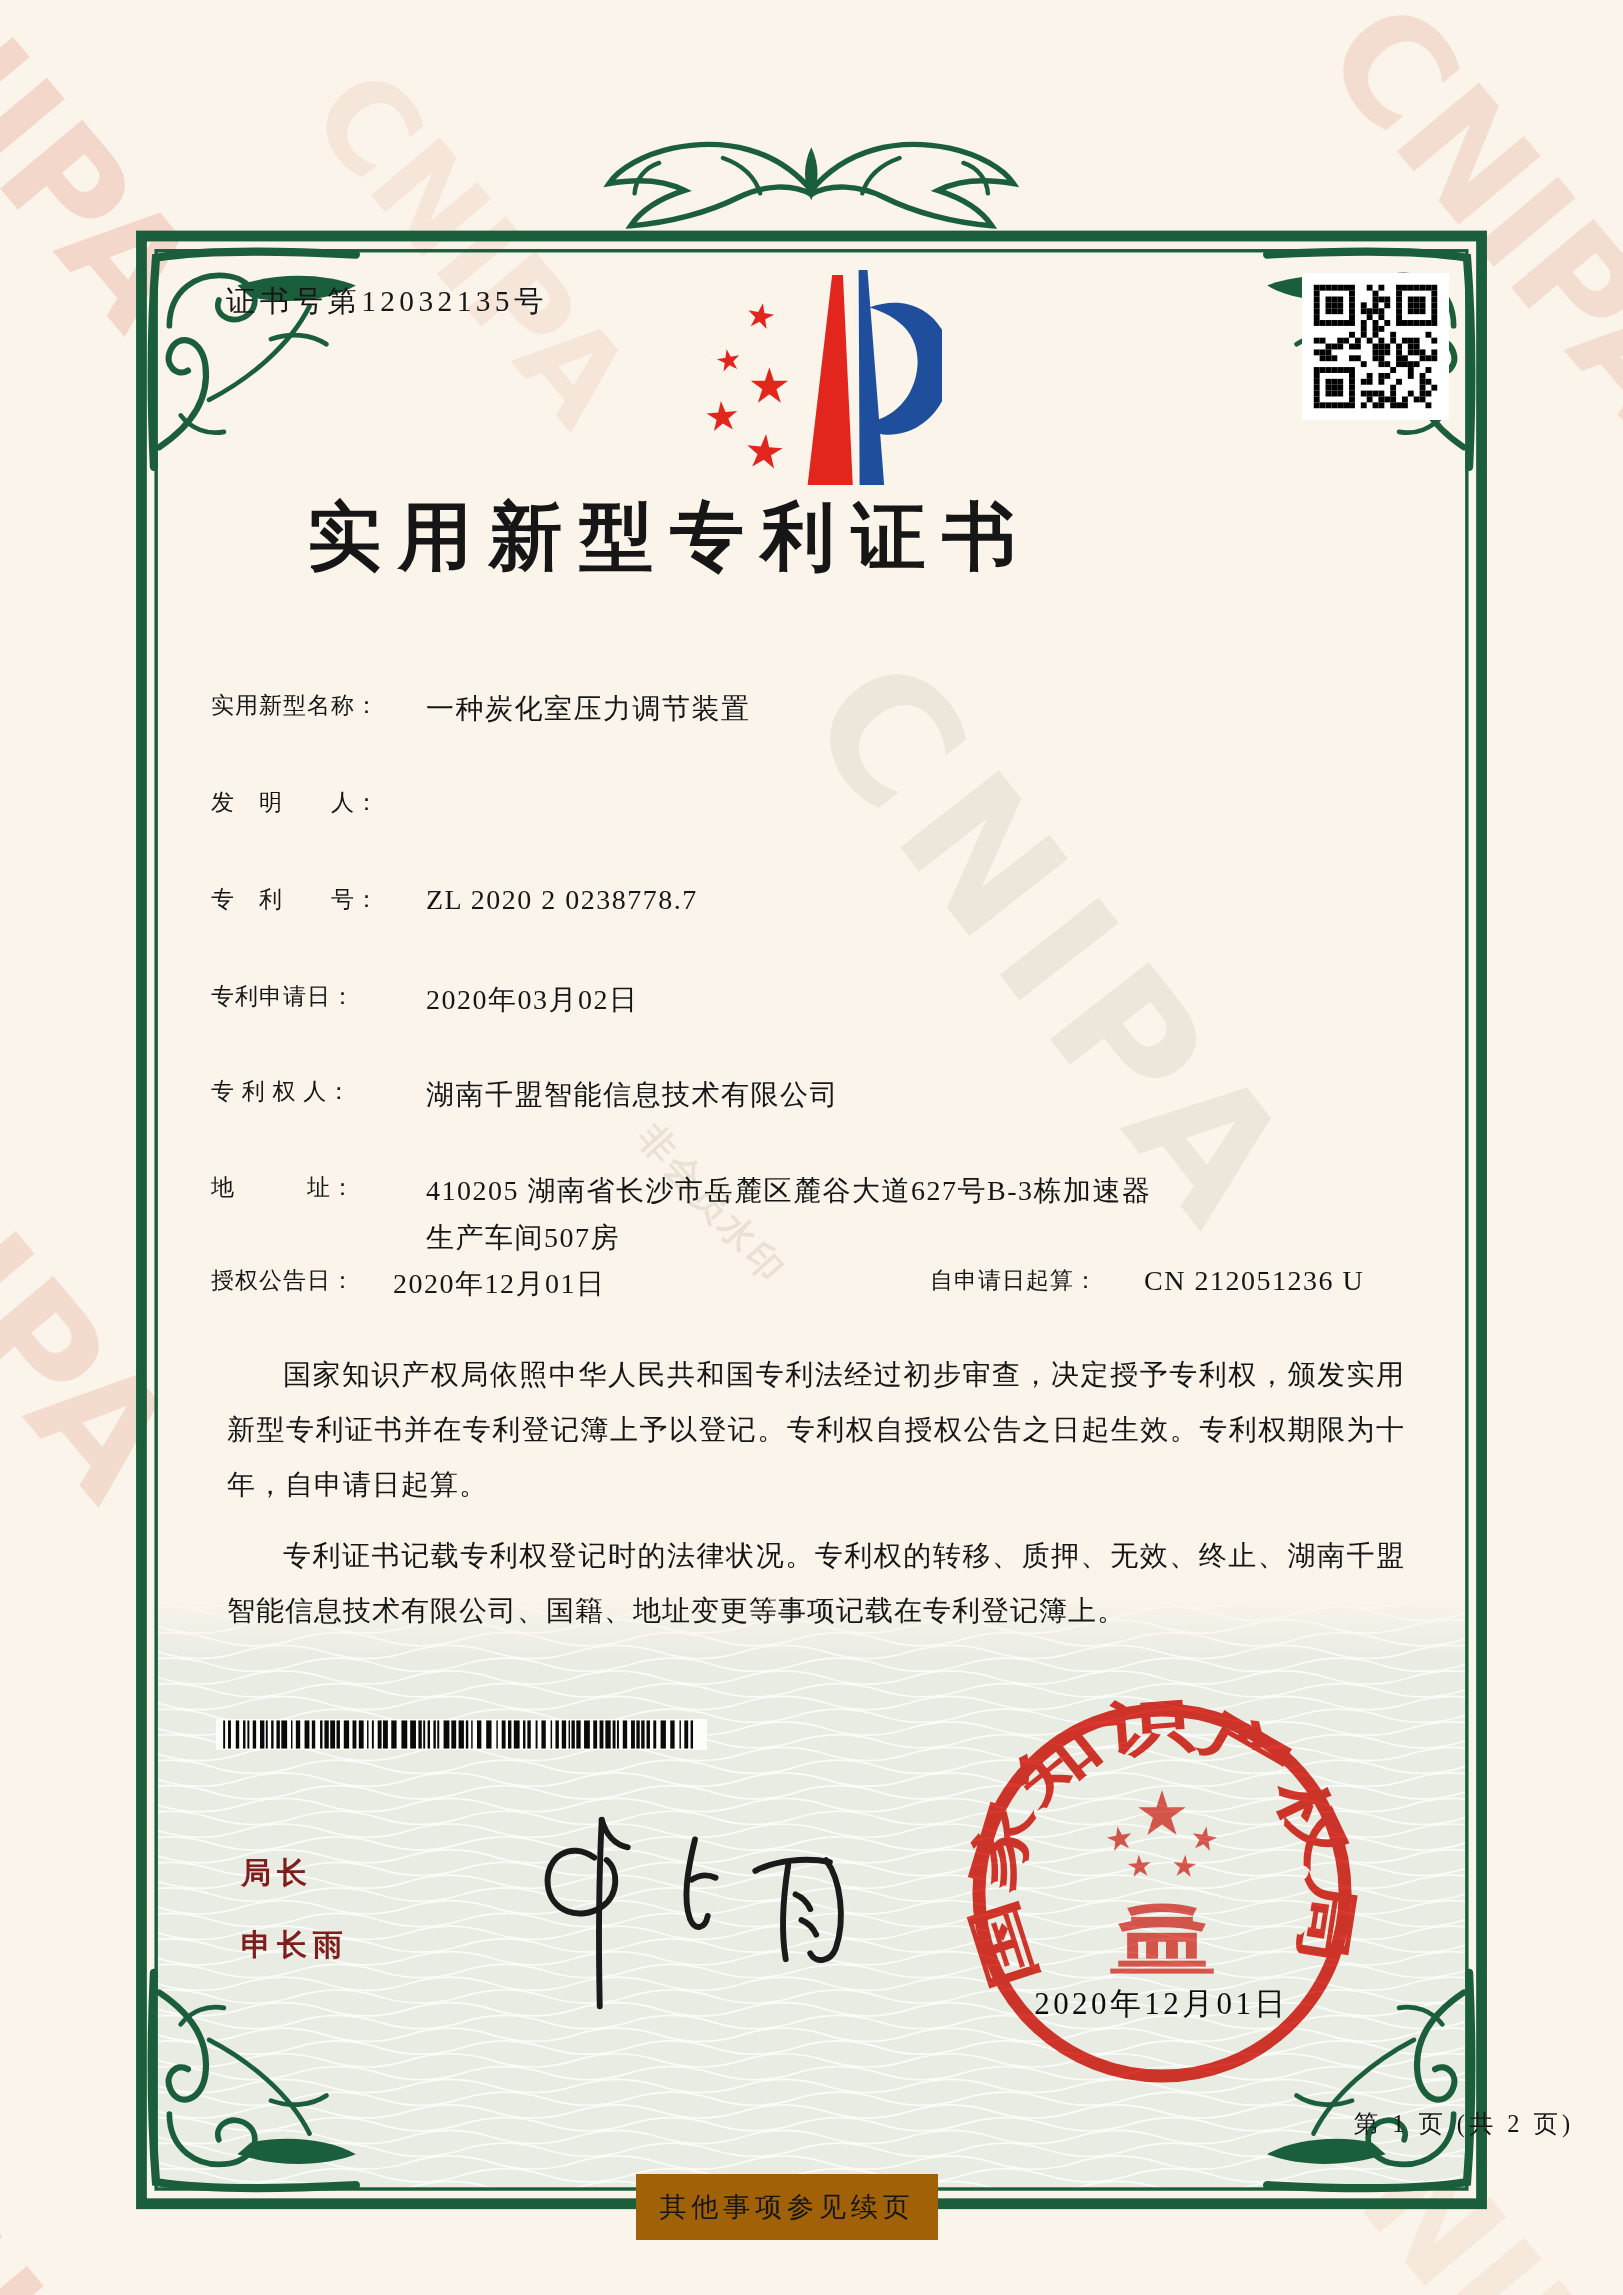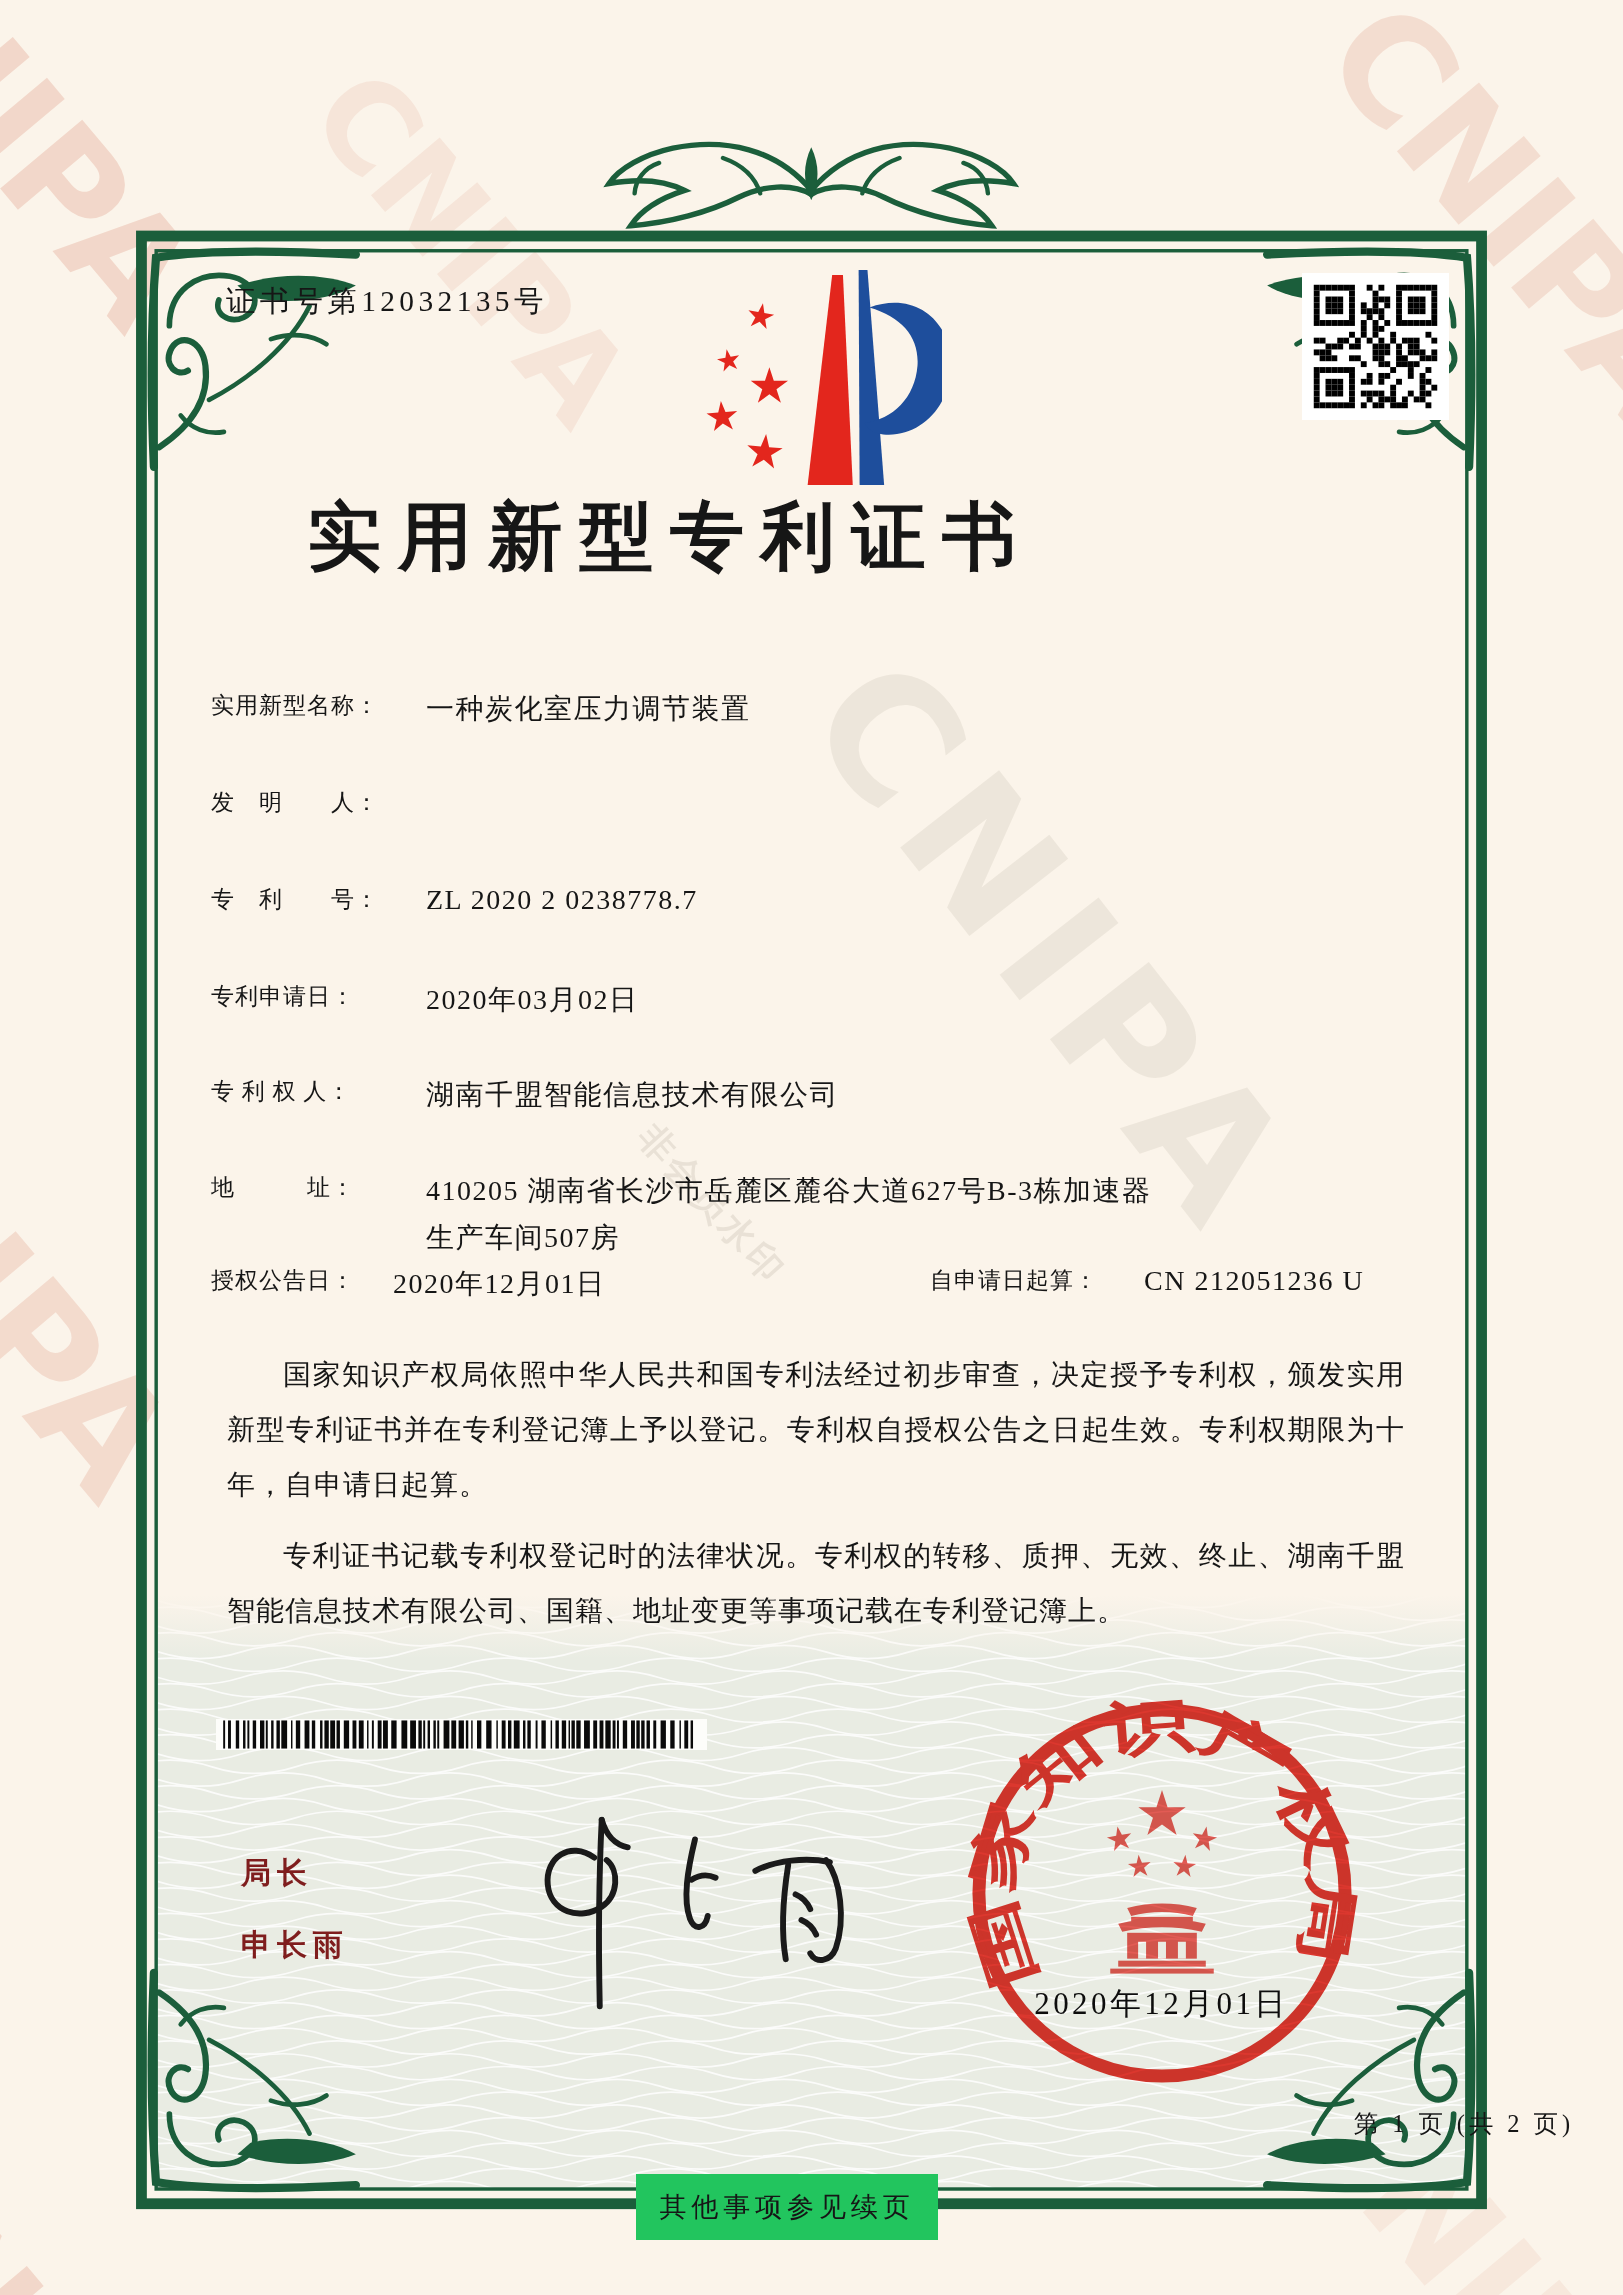--- a/index.html
+++ b/index.html
@@ -15,21 +15,21 @@
          letter-spacing:16.7px;font-family:"DejaVu Serif","Liberation Serif",serif;white-space:nowrap;}
   .f-label{position:absolute;left:211px;font-size:23px;letter-spacing:1px;white-space:nowrap;}
   .f-value{position:absolute;left:426px;font-size:28px;letter-spacing:1.5px;white-space:nowrap;}
   .paras{position:absolute;left:211px;top:1331px;width:1210px;font-size:28px;line-height:55px;
          text-align:justify;letter-spacing:1px;}
   .paras p{margin:16px;text-indent:56px;}
   .barcode-box{left:216px;top:1719px;width:491px;height:31px;background:#fdfdfa;}
   .director{left:241px;font-size:30px;letter-spacing:5.9px;font-family:"Liberation Sans","DejaVu Sans",sans-serif;font-weight:bold;color:#7f1d1d;white-space:nowrap;}
   .seal-date{left:965px;top:1983px;width:393px;text-align:center;font-size:31px;letter-spacing:3.4px;color:#0d0d0d;white-space:nowrap;z-index:9;}
   .footer-page{left:0;top:2107px;width:1574px;text-align:right;font-size:24.5px;letter-spacing:3.9px;}
-  .cont-box{left:636px;top:2174px;width:302px;height:66px;background:#22c55e;z-index:5;}
+  .cont-box{left:636px;top:2174px;width:302px;height:66px;background:#a16207;z-index:5;}
   .cont-box div{width:100%;text-align:center;line-height:66px;font-size:27px;letter-spacing:4.9px;}
   .fade{left:158px;top:1595px;width:1308px;height:64px;z-index:2;
         background:linear-gradient(#fbf4ea,rgba(251,244,234,0));}
   svg{display:block;}
   .z1{z-index:1}.z3{z-index:3}.z4{z-index:4}.z5{z-index:5}
 </style>
 </head>
 <body>
 
 <div class="page">

